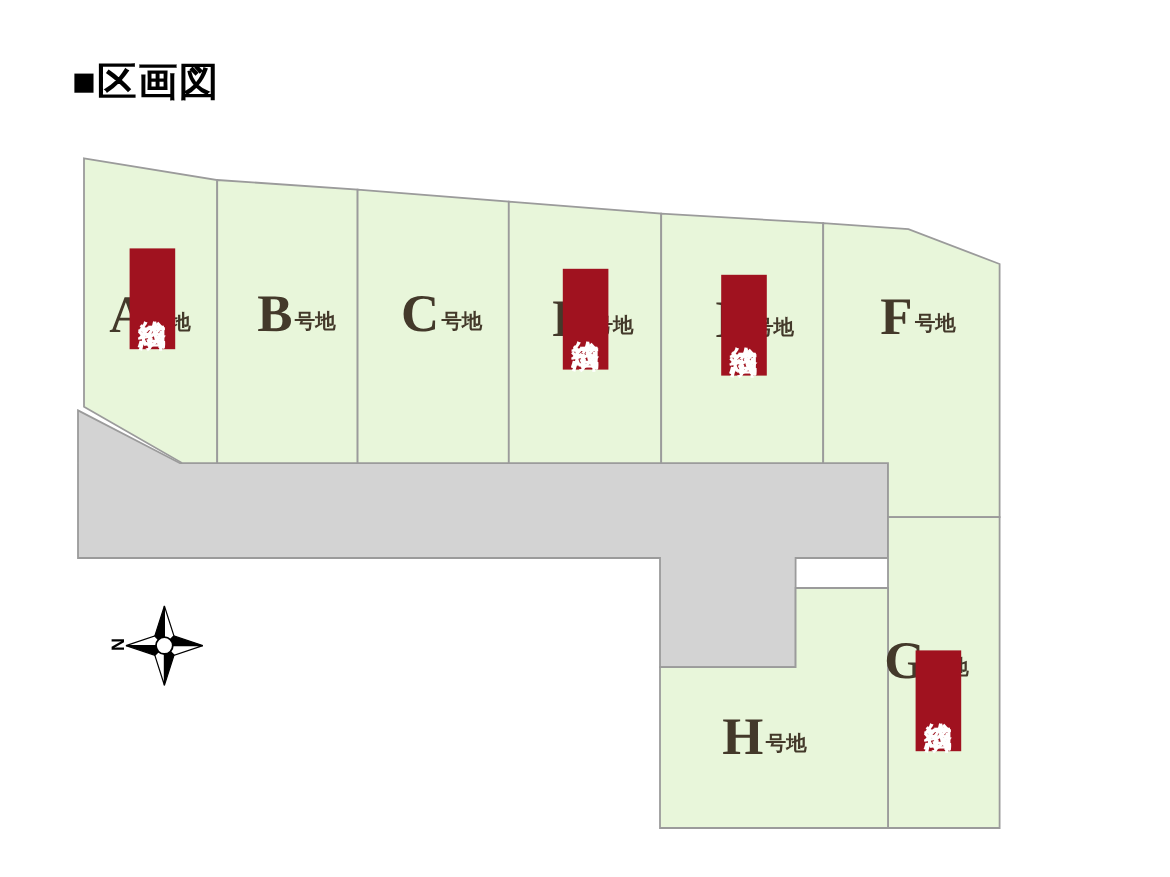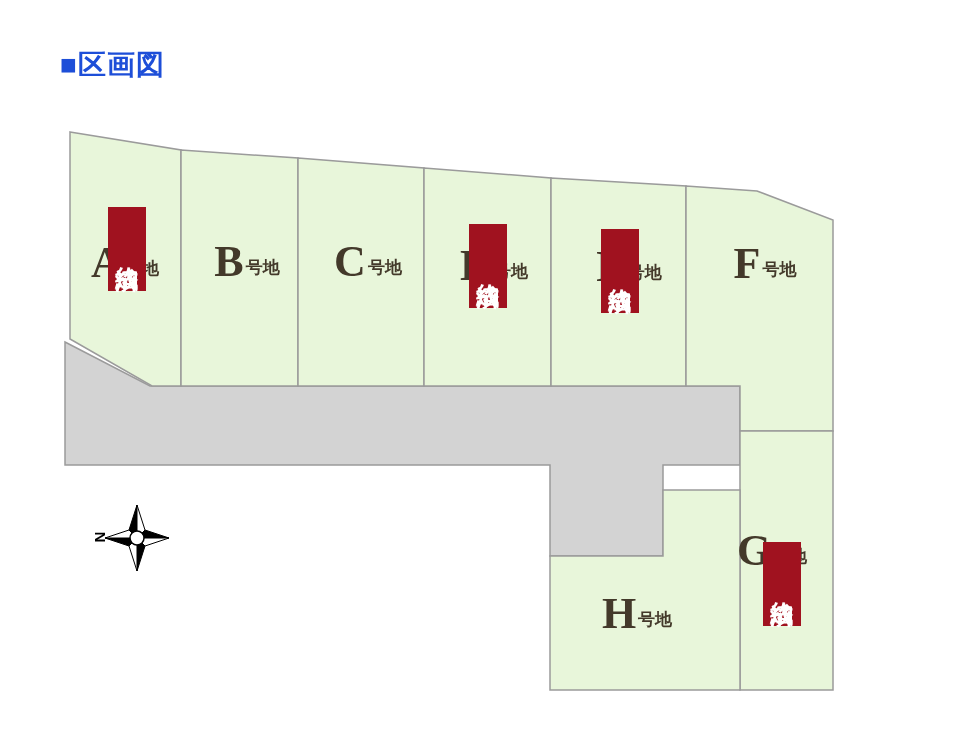--- a/index.html
+++ b/index.html
@@ -19,23 +19,23 @@
     position: absolute;
     left: 0;
     top: 0;
     width: 975px;
     height: 731px;
   }
   .page-title {
     position: absolute;
     left: 60px;
     top: 46px;
-    font-size: 28px;
+    font-size: 33px;
     font-weight: bold;
-    color: #1d4ed8;
+    color: #000000;
     letter-spacing: 1px;
     white-space: nowrap;
   }
   .lot-label {
     position: absolute;
     transform: translate(-50%, -50%);
     display: flex;
     align-items: center;
     white-space: nowrap;
     z-index: 2;

